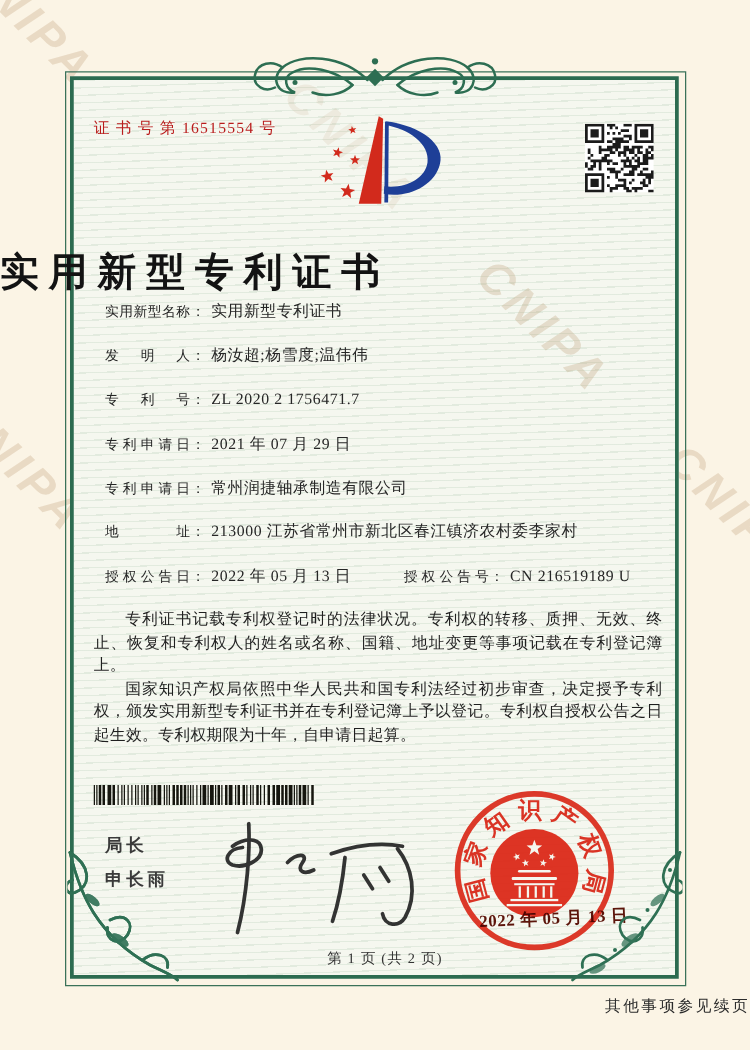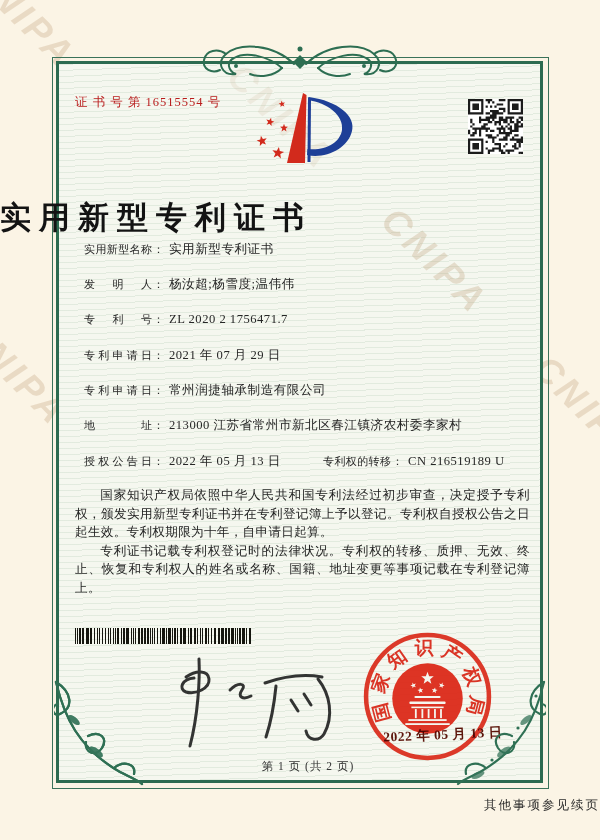--- a/index.html
+++ b/index.html
@@ -169,33 +169,37 @@
       </div>
       <div class="frow">
         <span class="flabel">地址</span>
           <span class="fcolon">：</span>
         <span class="fvalue">213000 江苏省常州市新北区春江镇济农村委李家村</span>
       </div>
       <div class="frow">
         <span class="flabel">授权公告日</span>
           <span class="fcolon">：</span>
         <span class="fvalue gvalue">2022 年 05 月 13 日</span>
-        <span class="flabel glabel2">专利权的转移</span>
+        <span class="flabel glabel2">授权公告号</span>
           <span class="fcolon">：</span>
         <span class="fvalue">CN 216519189 U</span>
       </div>
     </div>
 
     <div class="paras">
+      <p>专利证书记载专利权登记时的法律状况。专利权的转移、质押、无效、终止、恢复和专利权人的姓名或名称、国籍、地址变更等事项记载在专利登记簿上。</p>
       <p>国家知识产权局依照中华人民共和国专利法经过初步审查，决定授予专利权，颁发实用新型专利证书并在专利登记簿上予以登记。专利权自授权公告之日起生效。专利权期限为十年，自申请日起算。</p>
-      <p>专利证书记载专利权登记时的法律状况。专利权的转移、质押、无效、终止、恢复和专利权人的姓名或名称、国籍、地址变更等事项记载在专利登记簿上。</p>
     </div>
 
     <div class="barcode"><i style="width:1px;margin-right:1px"></i><i style="width:1px;margin-right:1px"></i><i style="width:2px;margin-right:1px"></i><i style="width:2px;margin-right:2px"></i><i style="width:3px;margin-right:1px"></i><i style="width:2px;margin-right:2px"></i><i style="width:1px;margin-right:2px"></i><i style="width:1px;margin-right:1px"></i><i style="width:1px;margin-right:2px"></i><i style="width:1px;margin-right:2px"></i><i style="width:1px;margin-right:2px"></i><i style="width:1px;margin-right:1px"></i><i style="width:1px;margin-right:2px"></i><i style="width:1px;margin-right:1px"></i><i style="width:1px;margin-right:1px"></i><i style="width:2px;margin-right:2px"></i><i style="width:1px;margin-right:1px"></i><i style="width:2px;margin-right:1px"></i><i style="width:3px;margin-right:2px"></i><i style="width:1px;margin-right:1px"></i><i style="width:1px;margin-right:1px"></i><i style="width:1px;margin-right:2px"></i><i style="width:2px;margin-right:1px"></i><i style="width:2px;margin-right:1px"></i><i style="width:2px;margin-right:1px"></i><i style="width:2px;margin-right:1px"></i><i style="width:1px;margin-right:1px"></i><i style="width:1px;margin-right:1px"></i><i style="width:1px;margin-right:2px"></i><i style="width:1px;margin-right:2px"></i><i style="width:1px;margin-right:1px"></i><i style="width:3px;margin-right:1px"></i><i style="width:1px;margin-right:1px"></i><i style="width:3px;margin-right:1px"></i><i style="width:1px;margin-right:1px"></i><i style="width:2px;margin-right:1px"></i><i style="width:1px;margin-right:2px"></i><i style="width:2px;margin-right:1px"></i><i style="width:3px;margin-right:2px"></i><i style="width:1px;margin-right:1px"></i><i style="width:2px;margin-right:2px"></i><i style="width:2px;margin-right:1px"></i><i style="width:1px;margin-right:2px"></i><i style="width:1px;margin-right:1px"></i><i style="width:1px;margin-right:2px"></i><i style="width:2px;margin-right:1px"></i><i style="width:1px;margin-right:2px"></i><i style="width:1px;margin-right:2px"></i><i style="width:2px;margin-right:2px"></i><i style="width:2px;margin-right:1px"></i><i style="width:3px;margin-right:1px"></i><i style="width:2px;margin-right:1px"></i><i style="width:2px;margin-right:1px"></i><i style="width:3px;margin-right:1px"></i><i style="width:1px;margin-right:1px"></i><i style="width:1px;margin-right:1px"></i><i style="width:2px;margin-right:1px"></i><i style="width:3px;margin-right:1px"></i><i style="width:1px;margin-right:2px"></i><i style="width:2px;margin-right:1px"></i></div>
 
+    <div class="sig-block">
+      <div>局长</div>
+      <div>申长雨</div>
+    </div>
     <svg class="sig-hand" width="200" height="105" viewBox="148 648 200 105">
       <g fill="none" stroke="#1f1f1f" stroke-width="3" stroke-linecap="round" opacity=".9">
         <path d="M186 677 C196 670 208 670 209 679 C210 688 196 695 186 692 C178 689 182 679 194 678"></path>
         <path d="M199 659 C200 680 198 715 190 746"></path>
         <path d="M230 690 C238 682 247 683 242 690 C237 697 243 700 251 696"></path>
         <path d="M265 683 C285 676 305 674 322 677"></path>
         <path d="M276 686 C274 706 271 722 266 737"></path>
         <path d="M318 679 C330 694 334 716 324 734 C319 742 308 741 306 731"></path>
         <path d="M291 700 l7 11"></path>
         <path d="M304 694 l7 11"></path>

